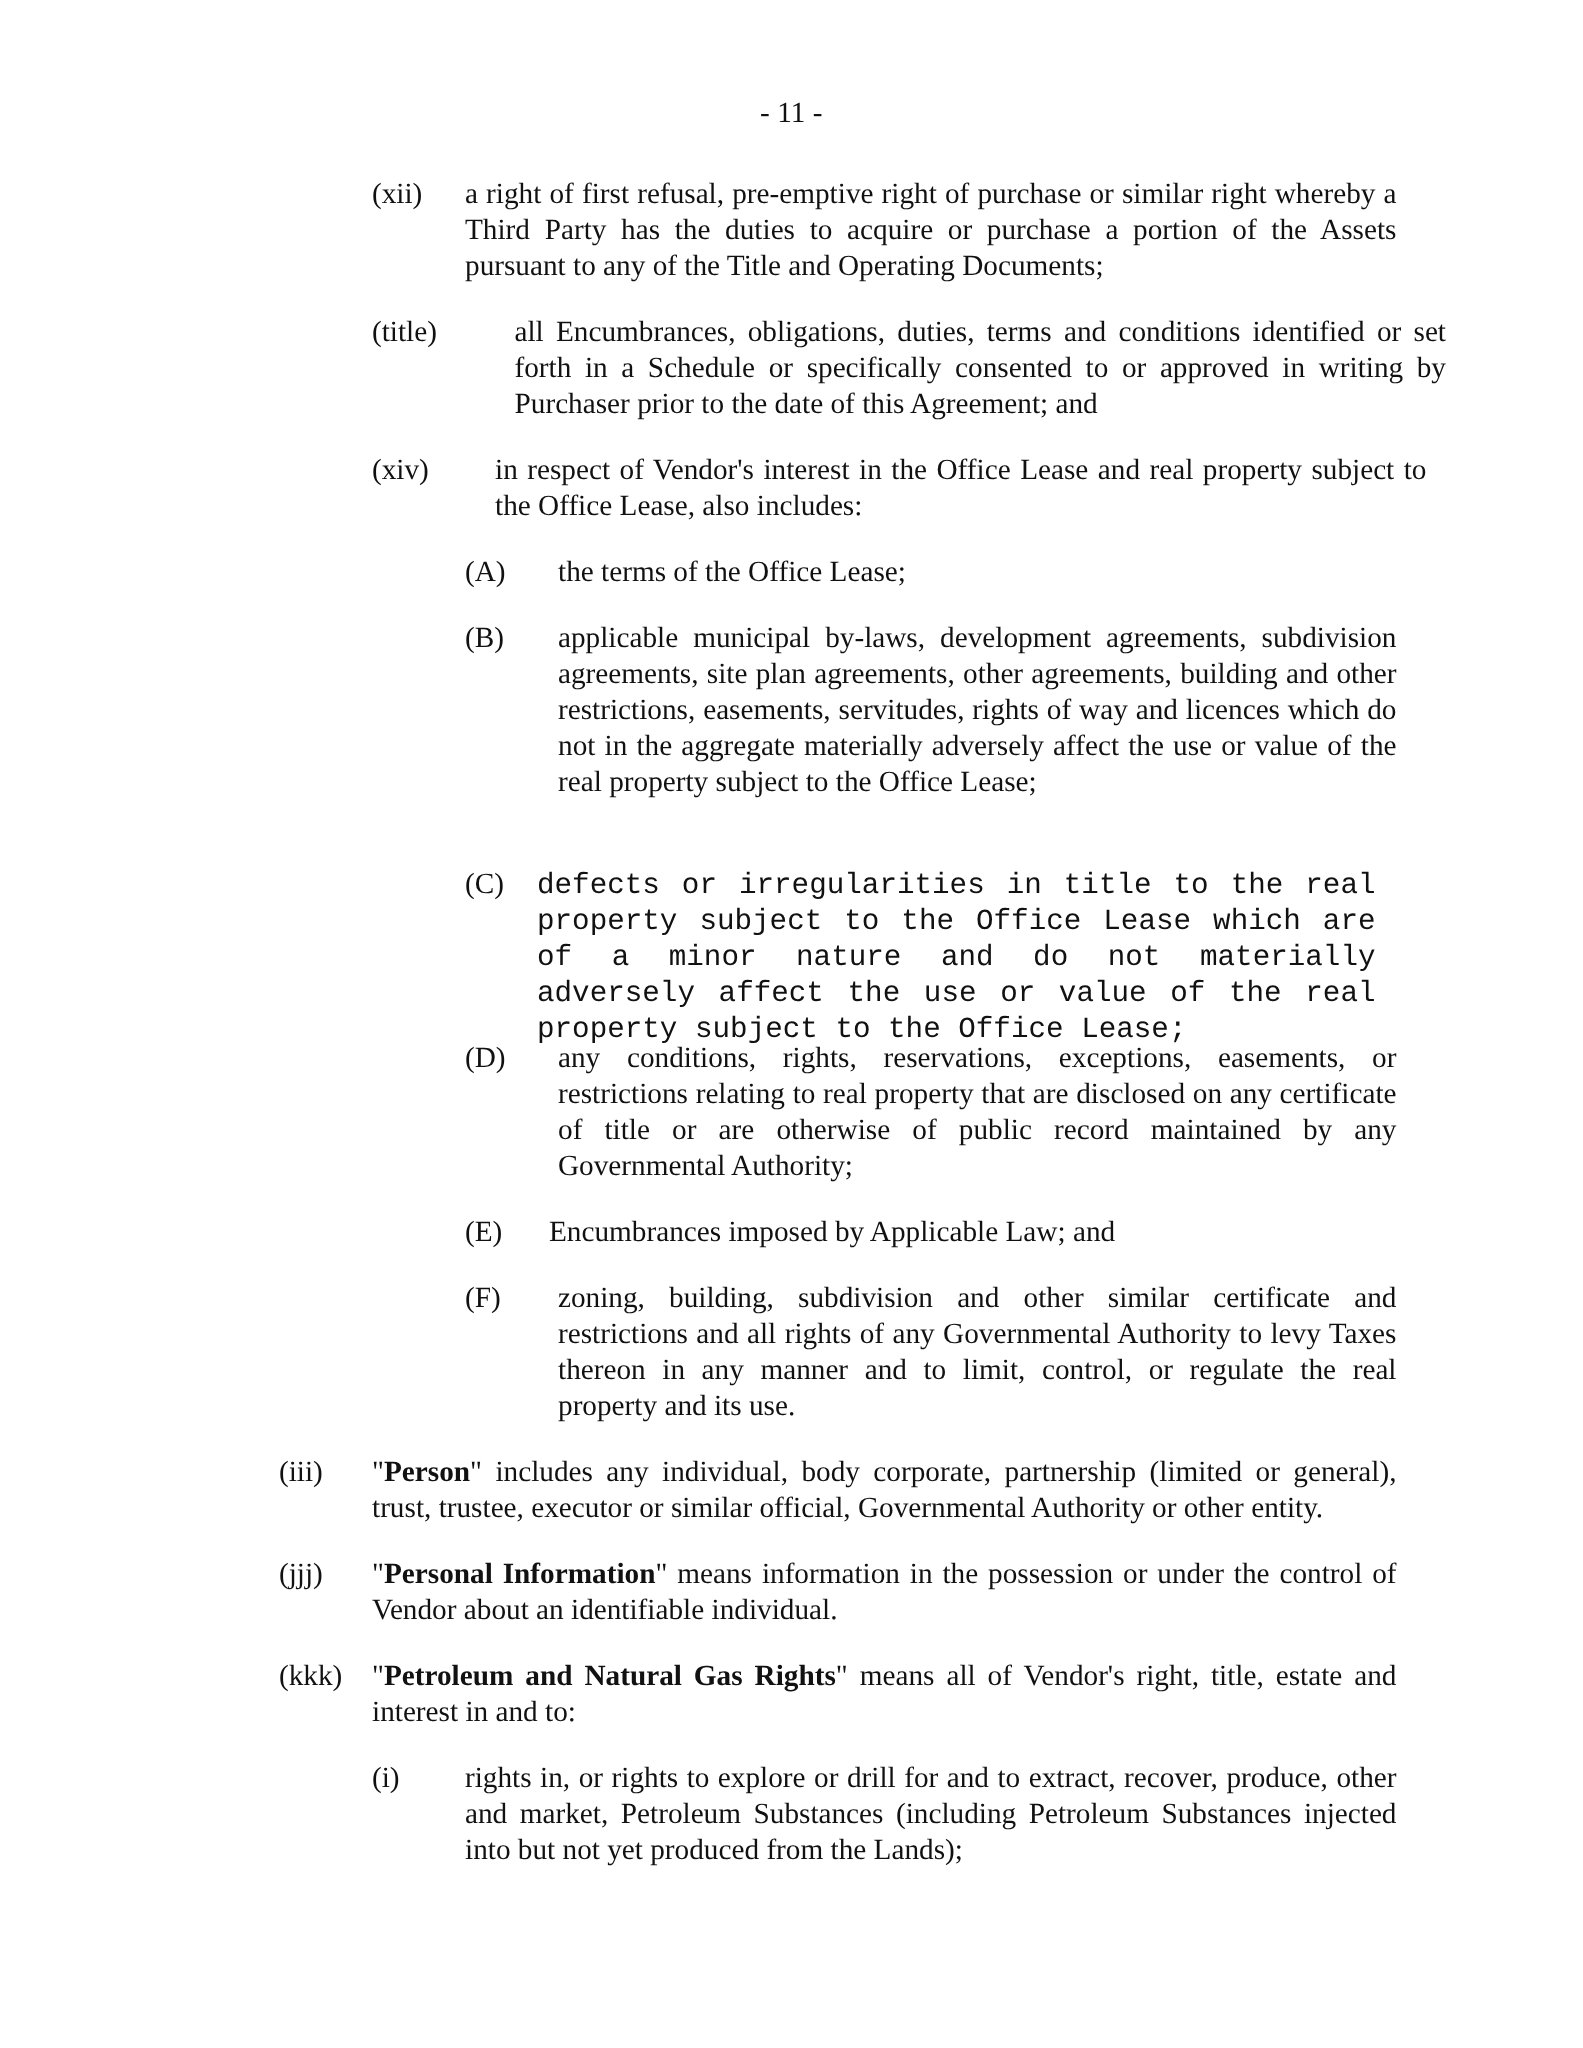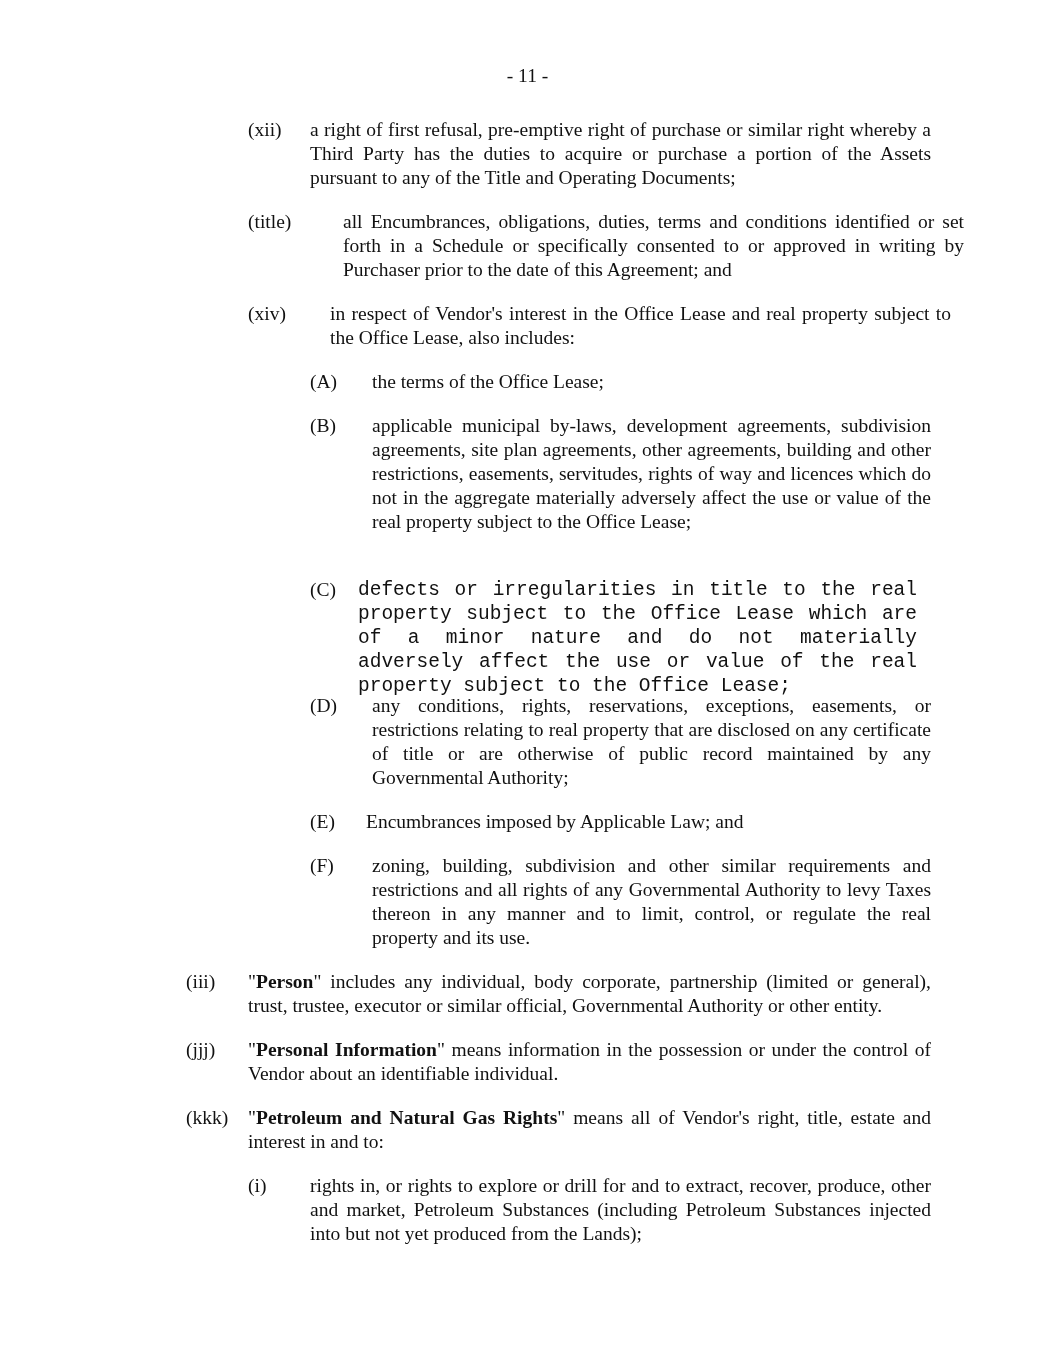--- a/index.html
+++ b/index.html
@@ -55,21 +55,21 @@
   <div class="text last-left" style="left:62px;width:559px;font-family:Liberation Serif, serif;">any conditions, rights, reservations, exceptions, easements, or restrictions relating to real property that are disclosed on any certificate of title or are otherwise of public record maintained by any Governmental Authority;</div>
 </div>
 
 <div class="item" style="top:810px;left:310px;width:621px;">
   <span class="label">(E)</span>
   <div class="text last-left" style="left:56px;width:559px;">Encumbrances imposed by Applicable Law; and</div>
 </div>
 
 <div class="item" style="top:854px;left:310px;width:621px;">
   <span class="label">(F)</span>
-  <div class="text last-left" style="left:62px;width:559px;">zoning, building, subdivision and other similar requirements and restrictions and all rights of any Governmental Authority to levy Taxes thereon in any manner and to limit, control, or regulate the real property and its use.</div>
+  <div class="text last-left" style="left:62px;width:559px;">zoning, building, subdivision and other similar certificate and restrictions and all rights of any Governmental Authority to levy Taxes thereon in any manner and to limit, control, or regulate the real property and its use.</div>
 </div>
 
 <div class="item" style="top:970px;left:186px;width:745px;">
   <span class="label">(iii)</span>
   <div class="text last-left" style="left:62px;width:683px;"><span>"</span><b>Person</b><span>"</span><span> includes any individual, body corporate, partnership (limited or general), trust, trustee, executor or similar official, Governmental Authority or other entity.</span></div>
 </div>
 
 <div class="item" style="top:1038px;left:186px;width:745px;">
   <span class="label">(jjj)</span>
   <div class="text last-left" style="left:62px;width:683px;"><span>"</span><b>Personal Information</b><span>"</span><span> means information in the possession or under the control of Vendor about an identifiable individual.</span></div>

